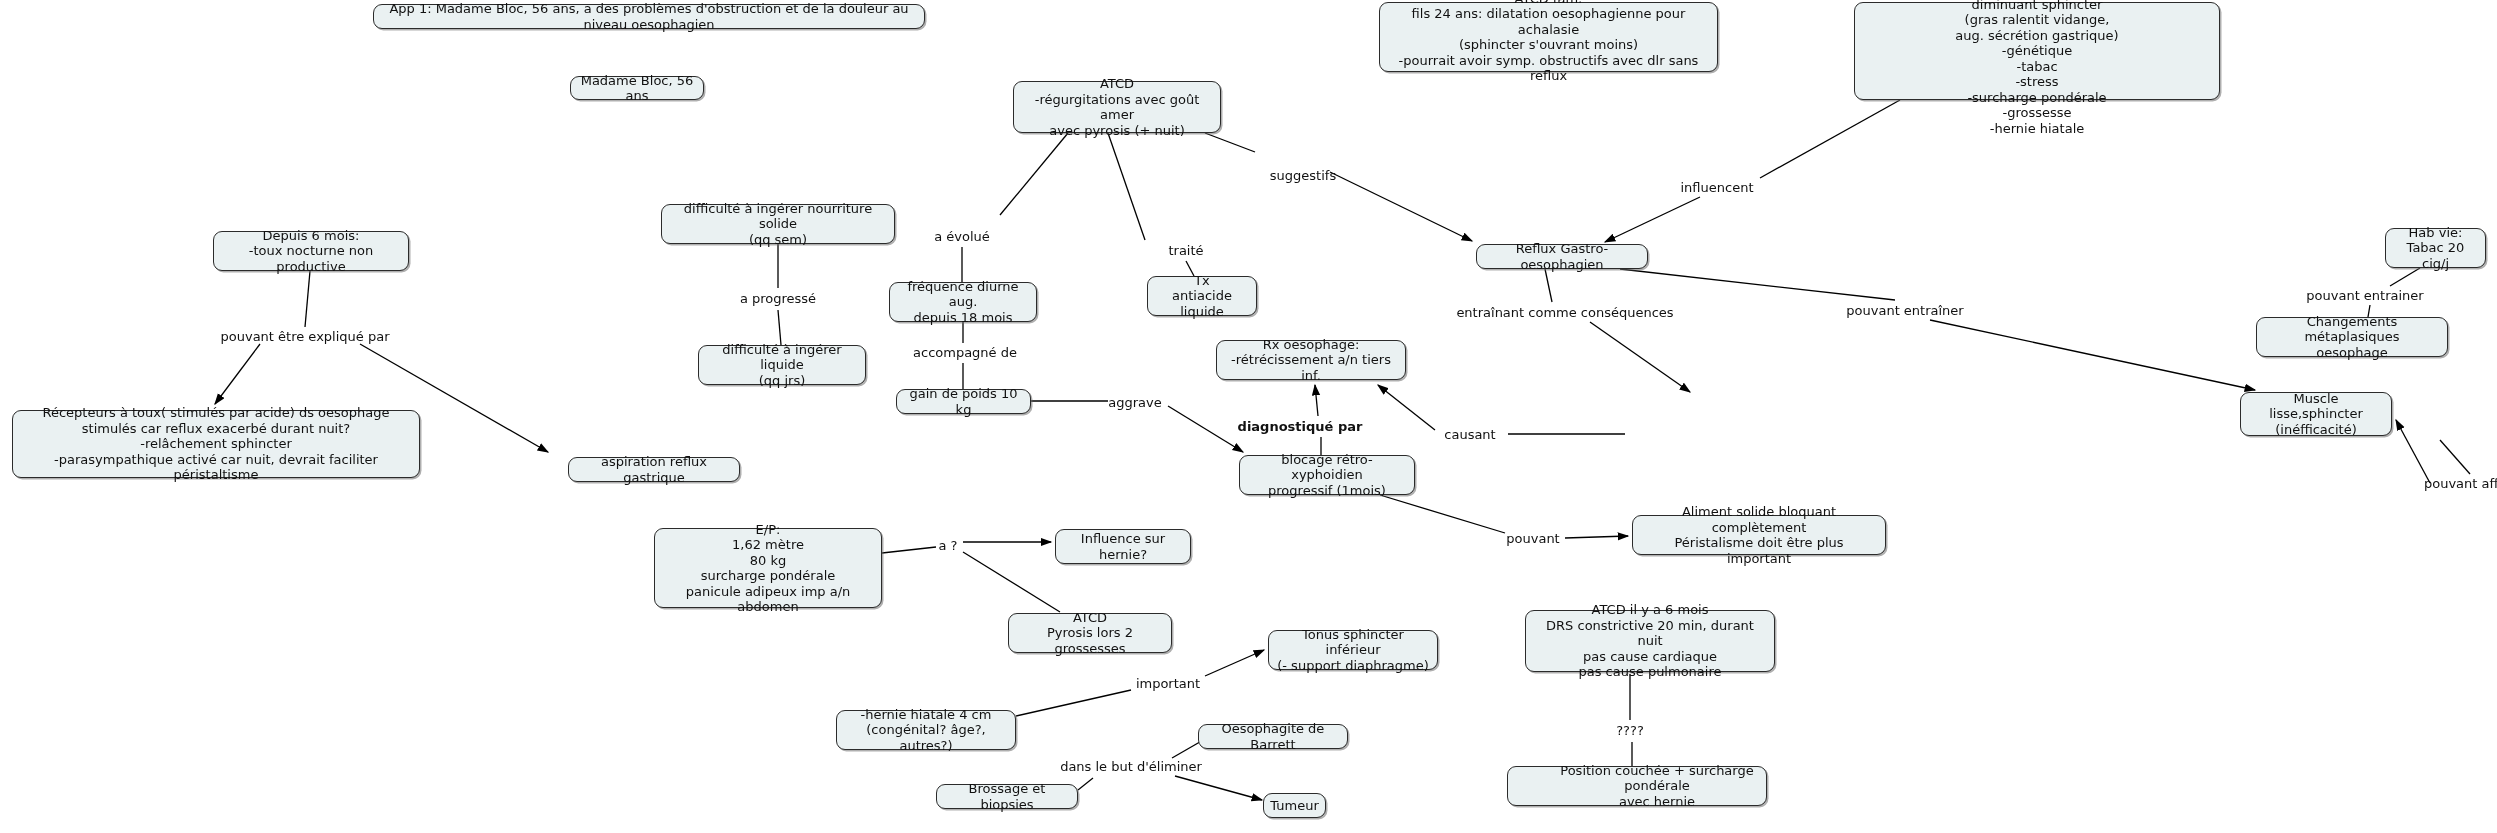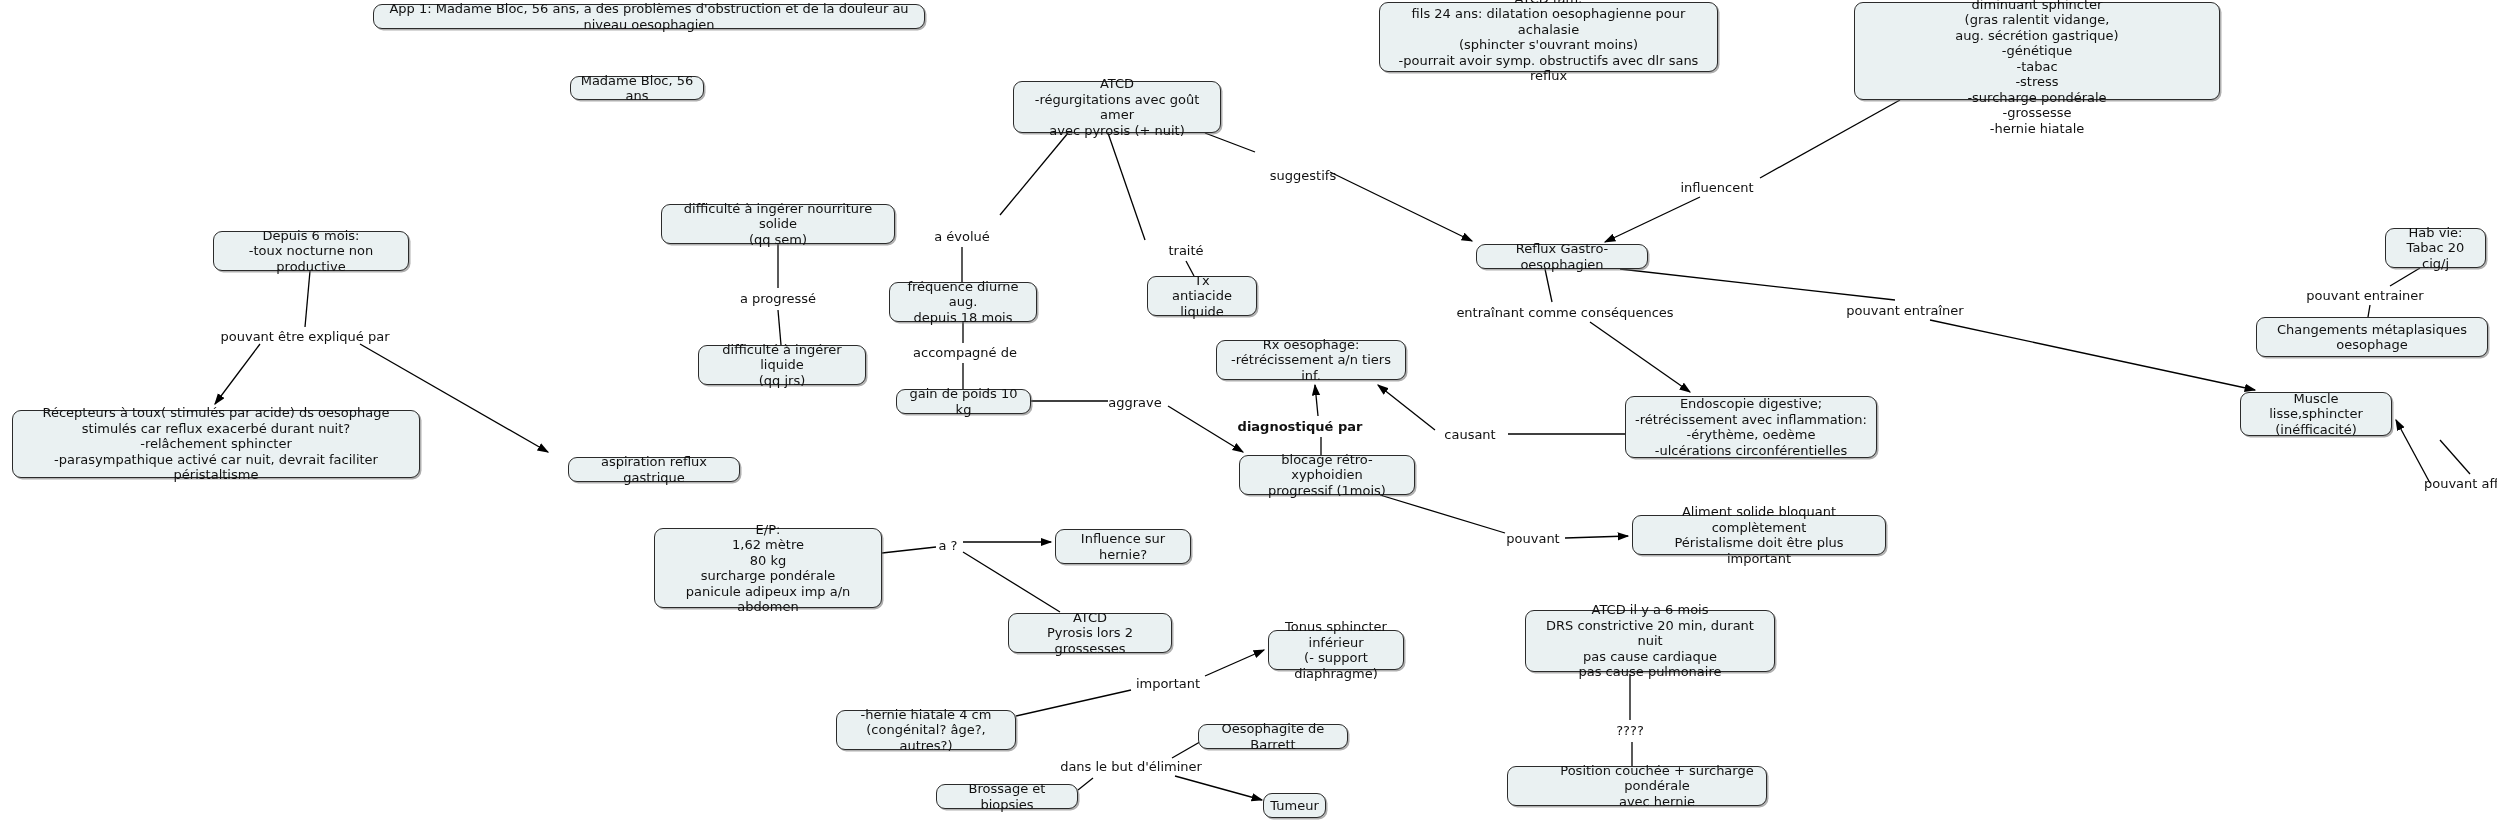--- a/index.html
+++ b/index.html
@@ -162,41 +162,37 @@
   <div class="node" style="left:1476px;top:244px;width:172px;height:25px;">Reflux Gastro-oesophagien</div>
   <div class="node" style="left:2385px;top:228px;width:101px;height:40px;">Hab vie:
 Tabac 20 cig/j</div>
   <div class="node" style="left:12px;top:410px;width:408px;height:68px;">Récepteurs à toux( stimulés par acide) ds oesophage
 stimulés car reflux exacerbé durant nuit?
 -relâchement sphincter
 -parasympathique activé car nuit, devrait faciliter péristaltisme</div>
   <div class="node" style="left:542px;top:457px;width:172px;height:25px;margin-left:26px;">aspiration reflux gastrique</div>
   <div class="node" style="left:1216px;top:340px;width:190px;height:40px;">Rx oesophage:
 -rétrécissement a/n tiers inf.</div>
-  <div class="node" style="left:1625px;top:396px;width:252px;height:62px;">Endoscopie digestive;
--rétrécissement avec inflammation:
--érythème, oedème
--ulcérations circonférentielles</div>
-  <div class="node" style="left:2256px;top:317px;width:232px;height:40px;">Changements métaplasiques
+  <div class="node" style="left:2256px;top:317px;width:192px;height:40px;">Changements métaplasiques
 oesophage</div>
   <div class="node" style="left:1239px;top:455px;width:176px;height:40px;">blocage rétro-xyphoidien
 progressif (1mois)</div>
   <div class="node" style="left:2240px;top:392px;width:152px;height:44px;">Muscle lisse,sphincter
 (inéfficacité)</div>
   <div class="node" style="left:654px;top:528px;width:228px;height:80px;">E/P:
 1,62 mètre
 80 kg
 surcharge pondérale
 panicule adipeux imp a/n abdomen</div>
   <div class="node" style="left:1055px;top:529px;width:136px;height:35px;">Influence sur hernie?</div>
   <div class="node" style="left:1632px;top:515px;width:254px;height:40px;">Aliment solide bloquant complètement
 Péristalisme doit être plus important</div>
   <div class="node" style="left:1008px;top:613px;width:164px;height:40px;">ATCD
 Pyrosis lors 2 grossesses</div>
-  <div class="node" style="left:1268px;top:630px;width:136px;height:40px;text-align:center;">Tonus sphincter inférieur
+  <div class="node" style="left:1268px;top:630px;width:170px;height:40px;text-align:center;">Tonus sphincter inférieur
 (- support diaphragme)</div>
   <div class="node" style="left:1513px;top:610px;width:250px;height:62px;margin-left:12px;">ATCD il y a 6 mois
 DRS constrictive 20 min, durant nuit
 pas cause cardiaque
 pas cause pulmonaire</div>
   <div class="node" style="left:836px;top:710px;width:180px;height:40px;">-hernie hiatale 4 cm
 (congénital? âge?, autres?)</div>
   <div class="node" style="left:1198px;top:724px;width:150px;height:25px;">Oesophagite de Barrett</div>
   <div class="node" style="left:936px;top:784px;width:142px;height:25px;">Brossage et biopsies</div>
   <div class="node" style="left:1263px;top:793px;width:63px;height:25px;">Tumeur</div>

